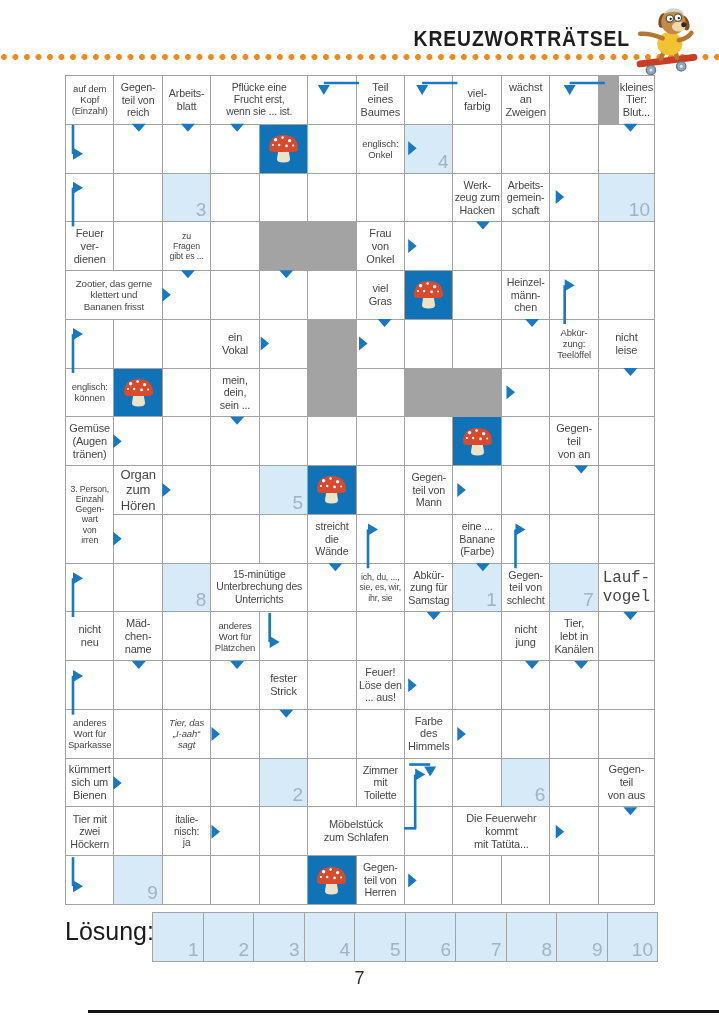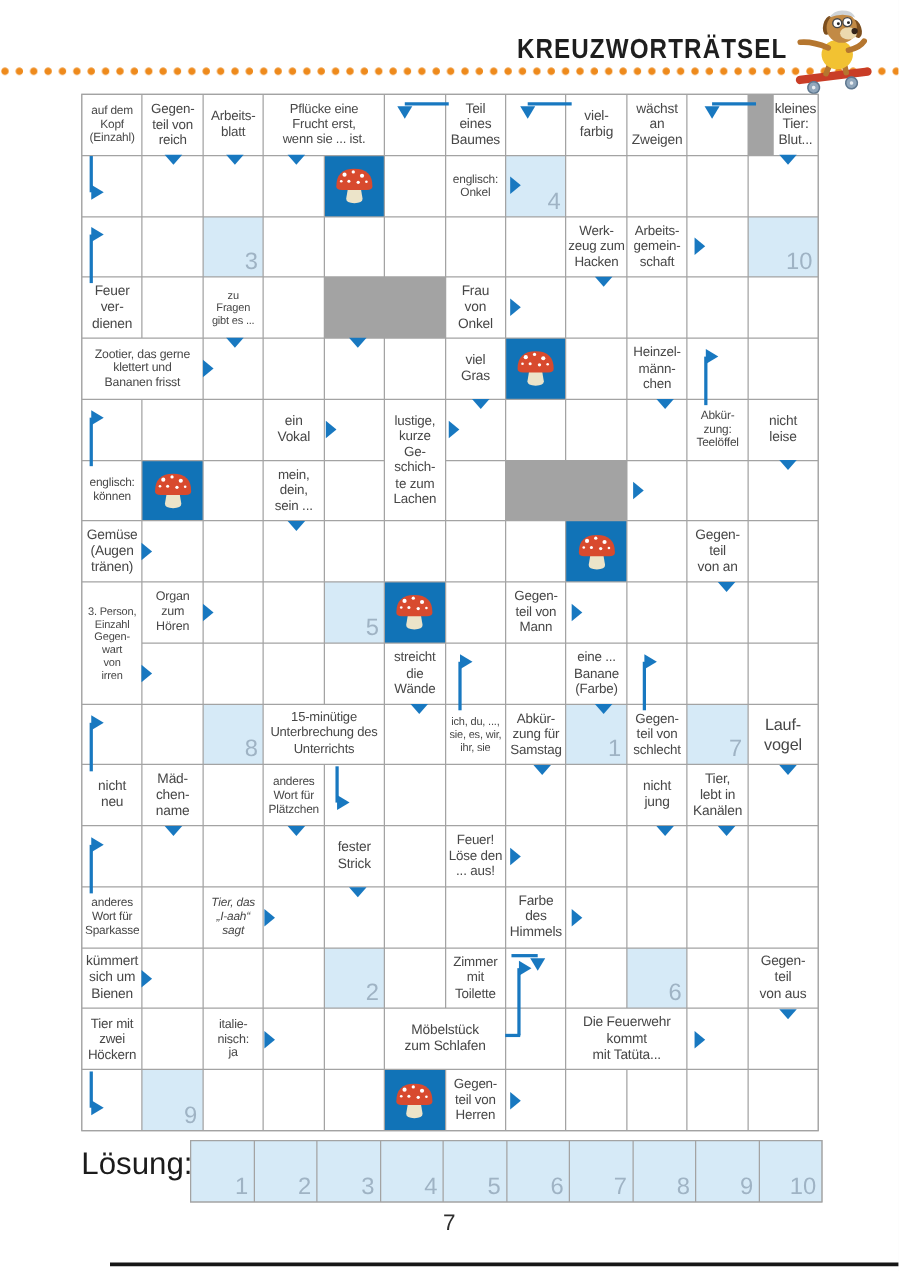--- a/index.html
+++ b/index.html
@@ -182,26 +182,20 @@
 männ-
 chen</div>
         <div class="cell" style="grid-area: 5 / 11 / span 1 / span 1;"></div>
         <div class="cell" style="grid-area: 5 / 12 / span 1 / span 1;"></div>
         <div class="cell" style="grid-area: 6 / 1 / span 1 / span 1;"></div>
         <div class="cell" style="grid-area: 6 / 2 / span 1 / span 1;"></div>
         <div class="cell" style="grid-area: 6 / 3 / span 1 / span 1;"></div>
         <div class="cell clue" style="grid-area: 6 / 4 / span 1 / span 1; font-size: 11px;">ein
 Vokal</div>
         <div class="cell" style="grid-area: 6 / 5 / span 1 / span 1;"></div>
-        <div class="cell clue" style="grid-area: 6 / 6 / span 2 / span 1; font-size: 10.7px;">lustige,
-kurze
-Ge-
-schich-
-te zum
-Lachen</div>
         <div class="cell" style="grid-area: 6 / 7 / span 1 / span 1;"></div>
         <div class="cell" style="grid-area: 6 / 8 / span 1 / span 1;"></div>
         <div class="cell" style="grid-area: 6 / 9 / span 1 / span 1;"></div>
         <div class="cell" style="grid-area: 6 / 10 / span 1 / span 1;"></div>
         <div class="cell clue" style="grid-area: 6 / 11 / span 1 / span 1; font-size: 9.5px;">Abkür-
 zung:
 Teelöffel</div>
         <div class="cell clue" style="grid-area: 6 / 12 / span 1 / span 1; font-size: 11px;">nicht
 leise</div>
         <div class="cell clue" style="grid-area: 7 / 1 / span 1 / span 1; font-size: 9.5px;">englisch:
@@ -255,21 +249,21 @@
         <div class="cell clue" style="grid-area: 8 / 11 / span 1 / span 1; font-size: 11px;">Gegen-
 teil
 von an</div>
         <div class="cell" style="grid-area: 8 / 12 / span 1 / span 1;"></div>
         <div class="cell clue" style="grid-area: 9 / 1 / span 2 / span 1; font-size: 8.8px;">3. Person,
 Einzahl
 Gegen-
 wart
 von
 irren</div>
-        <div class="cell clue" style="grid-area: 9 / 2 / span 1 / span 1; font-size: 10px;">Organ
+        <div class="cell clue" style="grid-area: 9 / 2 / span 1 / span 1; font-size: 13px;">Organ
 zum
 Hören</div>
         <div class="cell" style="grid-area: 9 / 3 / span 1 / span 1;"></div>
         <div class="cell" style="grid-area: 9 / 4 / span 1 / span 1;"></div>
         <div class="cell numcell" style="grid-area: 9 / 5 / span 1 / span 1;">
           <span class="cellnum">5</span>
         </div>
         <div class="cell joker" style="grid-area: 9 / 6 / span 1 / span 1;">
           <svg viewBox="0 0 40 40" width="35" height="35">
             <path d="M14 23 L26 23 L27.5 32 Q27.5 36 20 36 Q12.5 36 12.5 32 Z" fill="#ece4c9"></path>
@@ -323,21 +317,21 @@
 Samstag</div>
         <div class="cell numcell" style="grid-area: 11 / 9 / span 1 / span 1;">
           <span class="cellnum">1</span>
         </div>
         <div class="cell clue" style="grid-area: 11 / 10 / span 1 / span 1; font-size: 10.7px;">Gegen-
 teil von
 schlecht</div>
         <div class="cell numcell" style="grid-area: 11 / 11 / span 1 / span 1;">
           <span class="cellnum">7</span>
         </div>
-        <div class="cell clue" style="grid-area: 11 / 12 / span 1 / span 1; font-size: 13px;">Lauf-
+        <div class="cell clue" style="grid-area: 11 / 12 / span 1 / span 1; font-size: 16px; font-family: Liberation Mono, monospace;">Lauf-
 vogel</div>
         <div class="cell clue" style="grid-area: 12 / 1 / span 1 / span 1; font-size: 11px;">nicht
 neu</div>
         <div class="cell clue" style="grid-area: 12 / 2 / span 1 / span 1; font-size: 11px;">Mäd-
 chen-
 name</div>
         <div class="cell" style="grid-area: 12 / 3 / span 1 / span 1;"></div>
         <div class="cell clue" style="grid-area: 12 / 4 / span 1 / span 1; font-size: 9.5px;">anderes
 Wort für
 Plätzchen</div>

